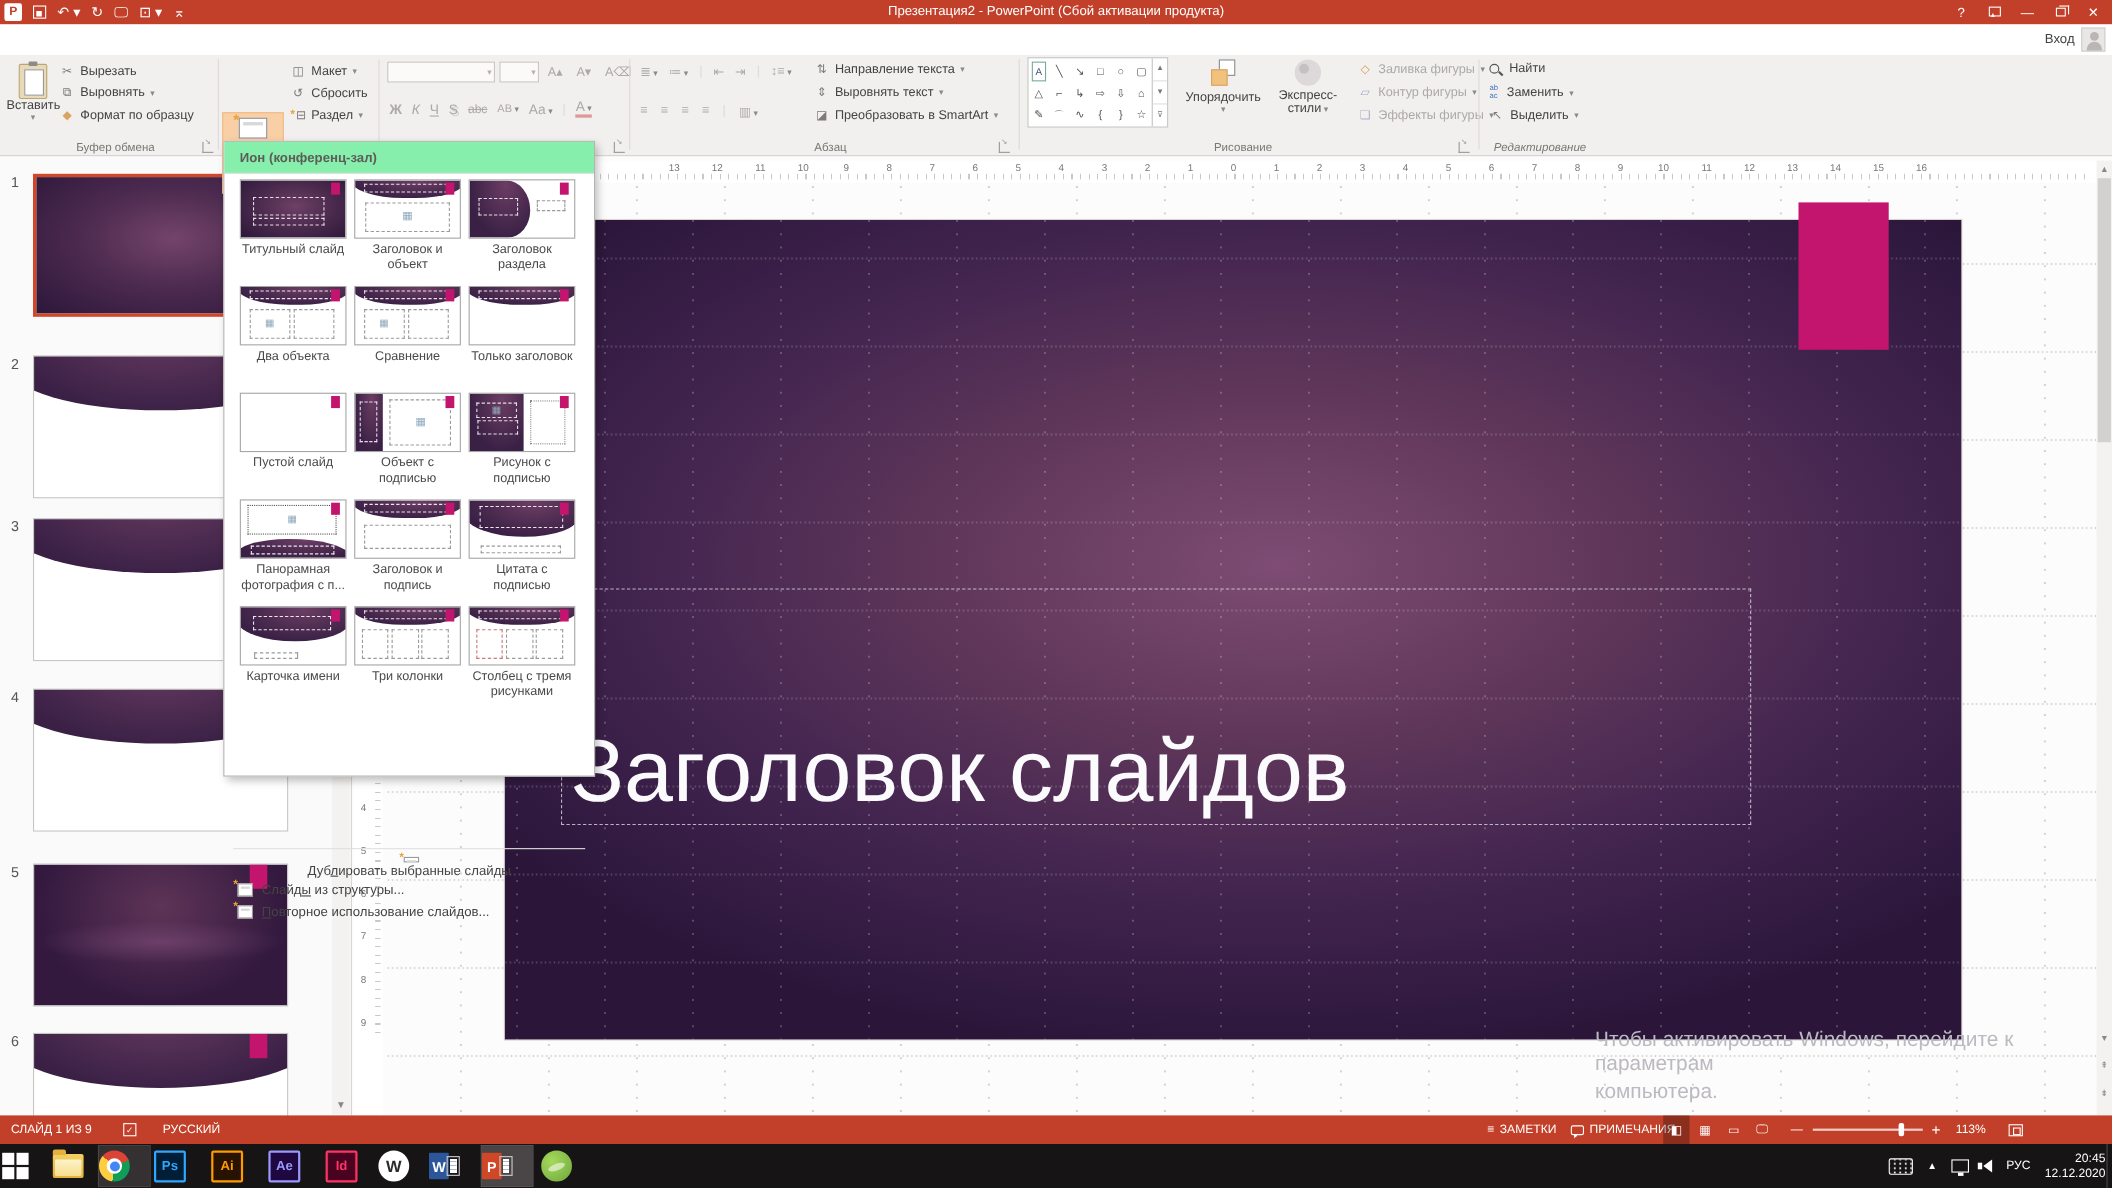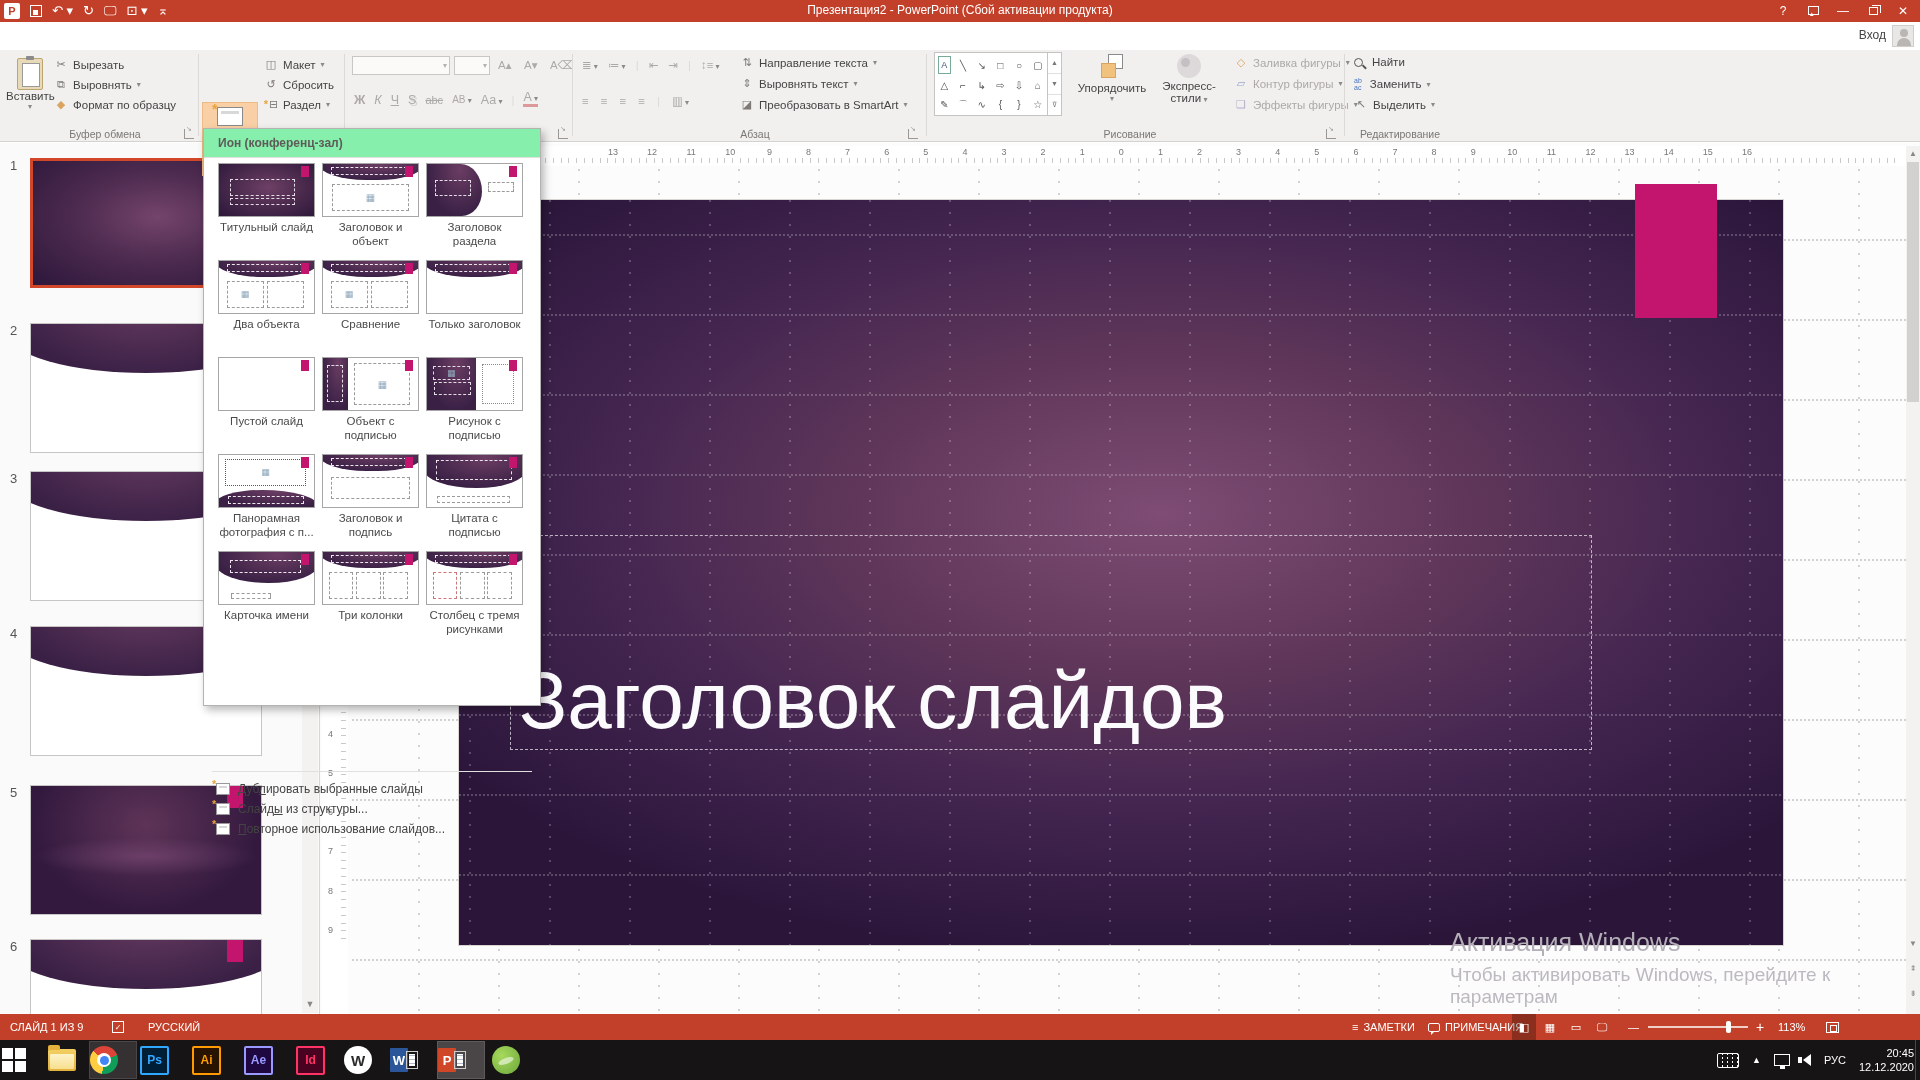--- a/index.html
+++ b/index.html
@@ -259,21 +259,20 @@
   <div class="abs" id="canvas-grid"></div>
 
   <div class="abs" id="slide">
     <div id="slide-grid"></div>
   </div>
   <div class="abs" id="pink-rect"></div>
   <div class="abs" id="title-ph">
     <div id="slide-title">Заголовок слайдов</div>
   </div>
   <div class="abs" id="watermark">
-    <div id="wm1">Активация Windows</div>
     <div id="wm2">Чтобы активировать Windows, перейдите к параметрам</div>
     <div id="wm3">компьютера.</div>
   </div>
 
   <div class="abs" id="hruler">
       <div id="hruler-ticks"></div>
       <span class="hr-num" style="left: 291px;">13</span>
       <span class="hr-num" style="left: 330.1px;">12</span>
       <span class="hr-num" style="left: 369.2px;">11</span>
       <span class="hr-num" style="left: 408.3px;">10</span>
@@ -528,21 +527,21 @@
       <span>Найти</span>
     </div>
     <div class="rbtn-row dd" style="left:1354px; top:27px;">
       <span class="replace-ic">ab<br>ac</span>
       <span>Заменить</span>
     </div>
     <div class="rbtn-row dd" style="left:1354px; top:48px;">
       <span class="icon-sp">↖</span>
       <span>Выделить</span>
     </div>
-    <div class="grp-label" style="left:1330px; width:140px;">Редактирование</div>
+    <div class="grp-label" style="left:1330px; width:140px;font-style:italic;">Редактирование</div>
   </div>
 
   <div class="abs" id="gallery">
     <div id="gallery-header">Ион (конференц-зал)</div>
     <div id="gallery-items">
         <div class="g-item" style="left: 13px; top: 34px;">
           <div class="g-thumb v-title">
             <i class="a pg"></i>
             <i class="b"></i>
             <i class="c"></i>
@@ -653,21 +652,21 @@
           <div class="g-thumb v-three-pictures">
             <i class="a pg"></i>
             <i class="b"></i>
             <i class="c"></i>
           </div>
           <div class="g-label">Столбец с тремя рисунками</div>
         </div>
       </div>
     <div id="gallery-sep"></div>
     <div id="gallery-menu">
-        <div class="g-menu-item" style="top: 650px;">
+        <div class="g-menu-item" style="top: 650px; flex-direction: column;">
           <span class="mi-ic"></span>
           <span>Дуб<u>л</u>ировать выбранные слайды</span>
         </div>
         <div class="g-menu-item" style="top: 670px;">
           <span class="mi-ic"></span>
           <span>Слайд<u>ы</u> из структуры...</span>
         </div>
         <div class="g-menu-item" style="top: 690px;">
           <span class="mi-ic"></span>
           <span><u>П</u>овторное использование слайдов...</span>

